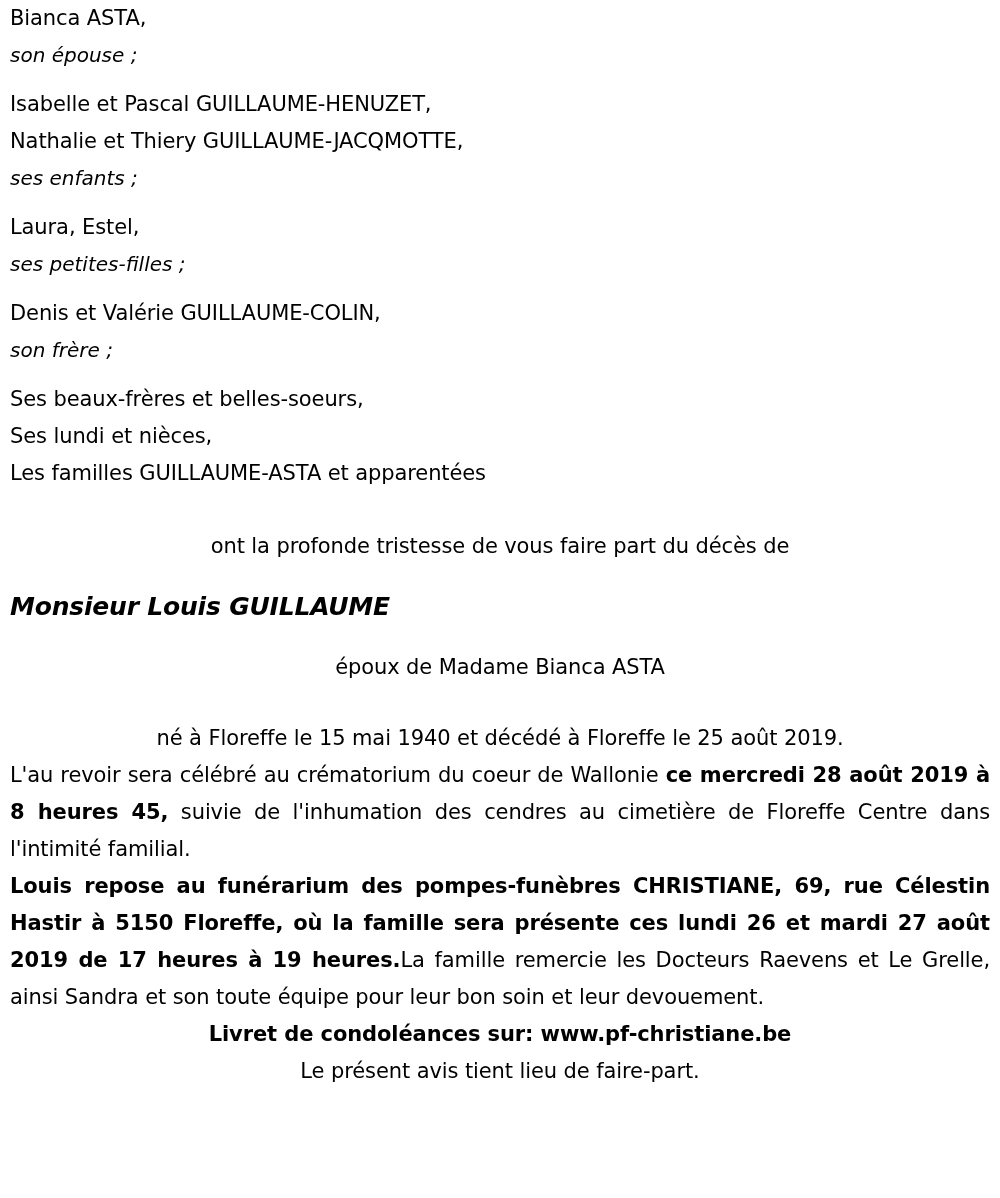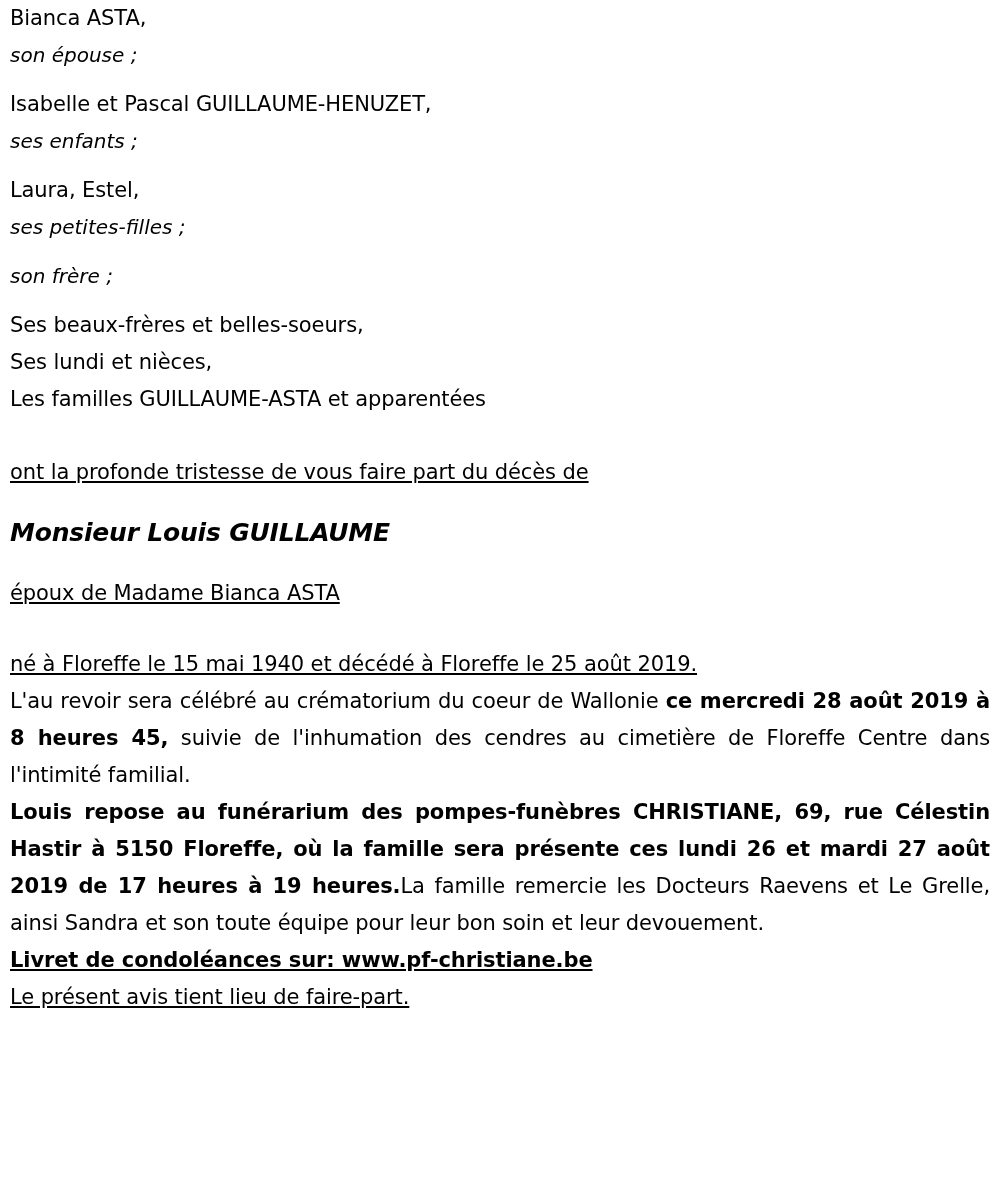--- a/index.html
+++ b/index.html
@@ -51,22 +51,21 @@
   
   .para {
     font-size: 21px;
     line-height: 37px;
     letter-spacing: -0.1px;
     text-align: justify;
     text-justify: inter-word;
     margin: 0;
   }
   .para-nojust {
-    text-align: left;
-    text-decoration: underline;
+    text-align: center;
   }
   .bold { font-weight: bold; }
 
   .deceased-name {
     font-size: 25px;
     font-weight: bold;
     line-height: 40px;
     letter-spacing: -0.2px;
     margin: 0;
     white-space: nowrap;
@@ -81,33 +80,35 @@
 
     <div class="rel-block">
       <div class="name-line">Bianca ASTA,</div>
       <div class="rel-line">son épouse ;</div>
     </div>
 
     <div class="gap-sm"></div>
 
     <div class="rel-block">
       <div class="name-line">Isabelle et Pascal GUILLAUME-HENUZET,</div>
+      <div class="name-line">Nathalie et Thiery GUILLAUME-JACQMOTTE,</div>
       <div class="rel-line">ses enfants ;</div>
     </div>
 
     <div class="gap-sm"></div>
 
     <div class="rel-block">
       <div class="name-line">Laura, Estel,</div>
       <div class="rel-line">ses petites-filles ;</div>
     </div>
 
     <div class="gap-sm"></div>
 
     <div class="rel-block">
+      <div class="name-line">Denis et Valérie GUILLAUME-COLIN,</div>
       <div class="rel-line">son frère ;</div>
     </div>
 
     <div class="gap-sm"></div>
 
     <div class="rel-block">
       <div class="name-line">Ses beaux-frères et belles-soeurs,</div>
       <div class="name-line">Ses lundi et nièces,</div>
       <div class="name-line">Les familles GUILLAUME-ASTA et apparentées</div>
     </div>

